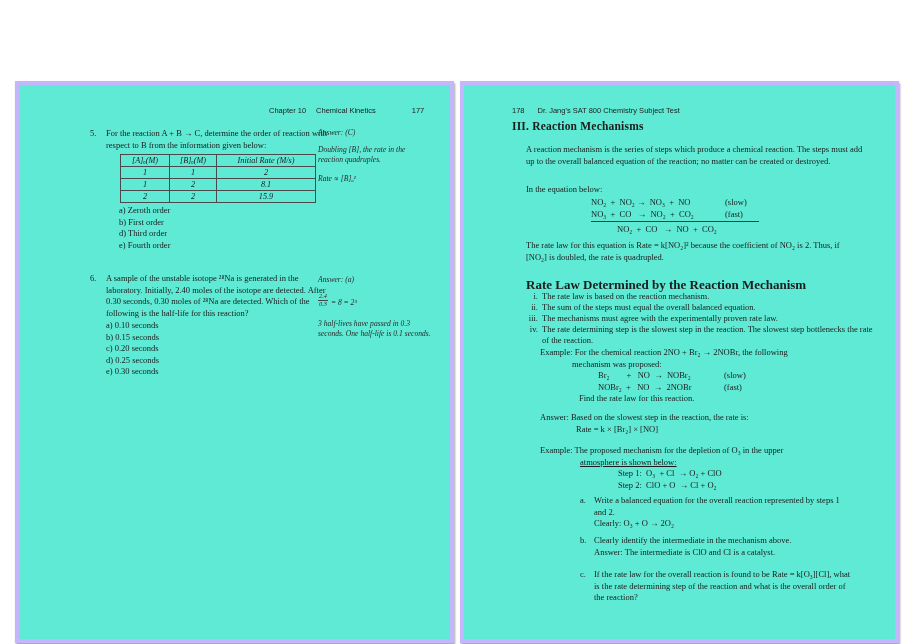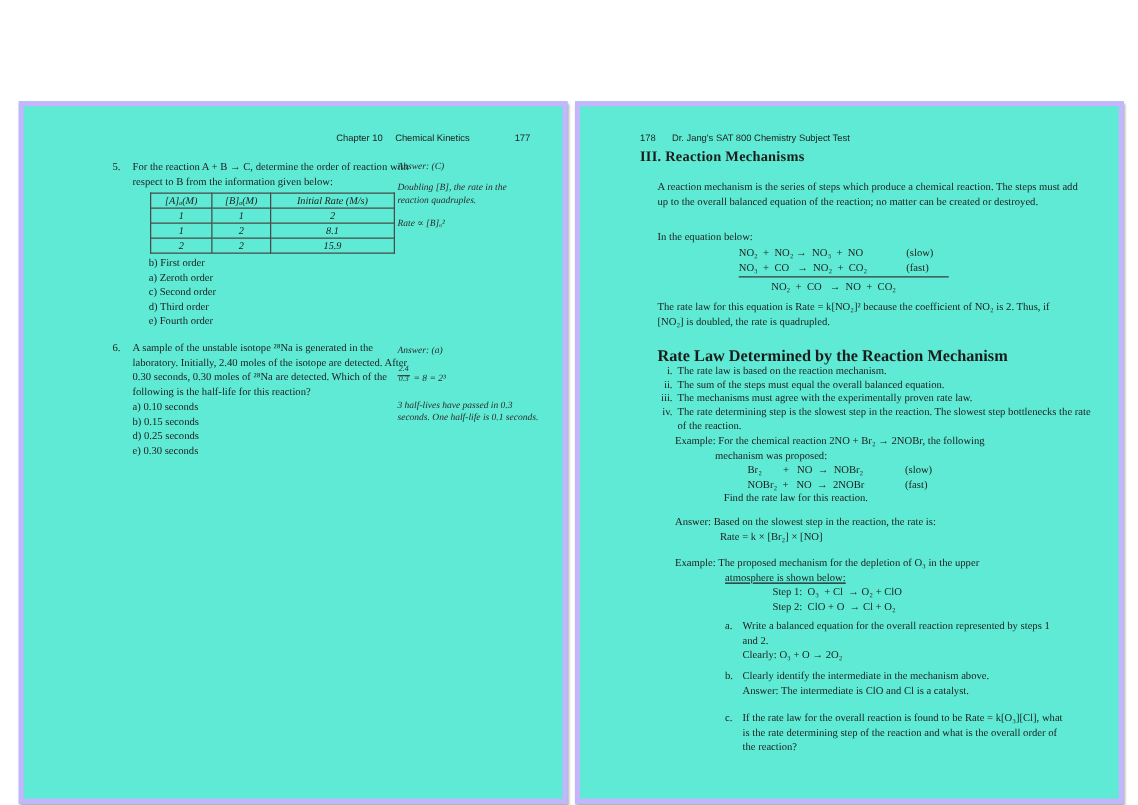--- a/index.html
+++ b/index.html
@@ -104,43 +104,43 @@
               <td>8.1</td>
             </tr>
             <tr>
               <td>2</td>
               <td>2</td>
               <td>15.9</td>
             </tr>
           </tbody>
         </table>
         <div class="options">
+          <div>a) Zeroth order</div>
           <div>b) First order</div>
-          <div>a) Zeroth order</div>
-          <div>c) Second order</div>
           <div>d) Third order</div>
           <div>e) Fourth order</div>
         </div>
       </div>
     </div>
 
     <div class="abs margin-col" style="top:43px;">
       <div>Answer: (C)</div>
       <div class="mnote">Doubling [B], the rate in the reaction quadruples.</div>
       <div class="mnote" style="margin-top:9px;">Rate ∝ [B]ₒ²</div>
     </div>
 
     <div class="abs" style="top:188px;left:71px;">
       <div class="q-block">
         <span class="q-num">6.</span>
         <span class="q-text">A sample of the unstable isotope ²⁸Na is generated in the laboratory. Initially, 2.40 moles of the isotope are detected. After 0.30 seconds, 0.30 moles of ²⁸Na are detected. Which of the following is the half-life for this reaction?</span>
       </div>
       <div class="options" style="margin-left:16px;margin-top:1px;">
         <div>a) 0.10 seconds</div>
         <div>b) 0.15 seconds</div>
+        <div>c) 0.20 seconds</div>
         <div>d) 0.25 seconds</div>
         <div>e) 0.30 seconds</div>
       </div>
     </div>
 
     <div class="abs margin-col" style="top:190px;">
       <div>Answer: (a)</div>
       <div class="frac-line">
         <span class="frac">
           <span class="frac-num">2.4</span>

